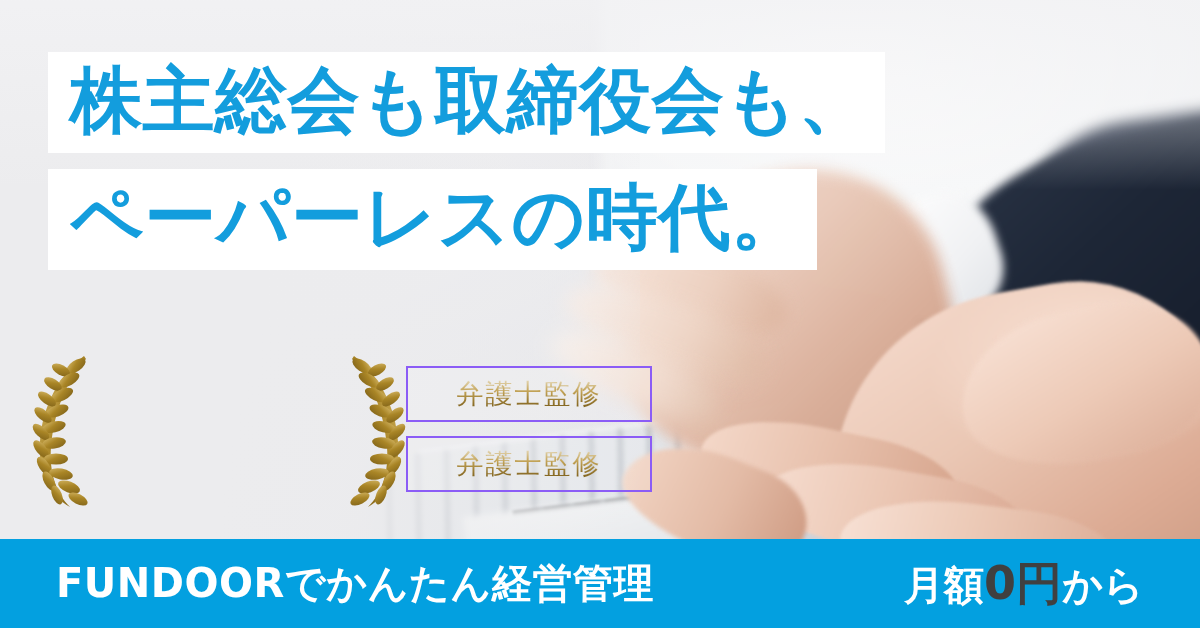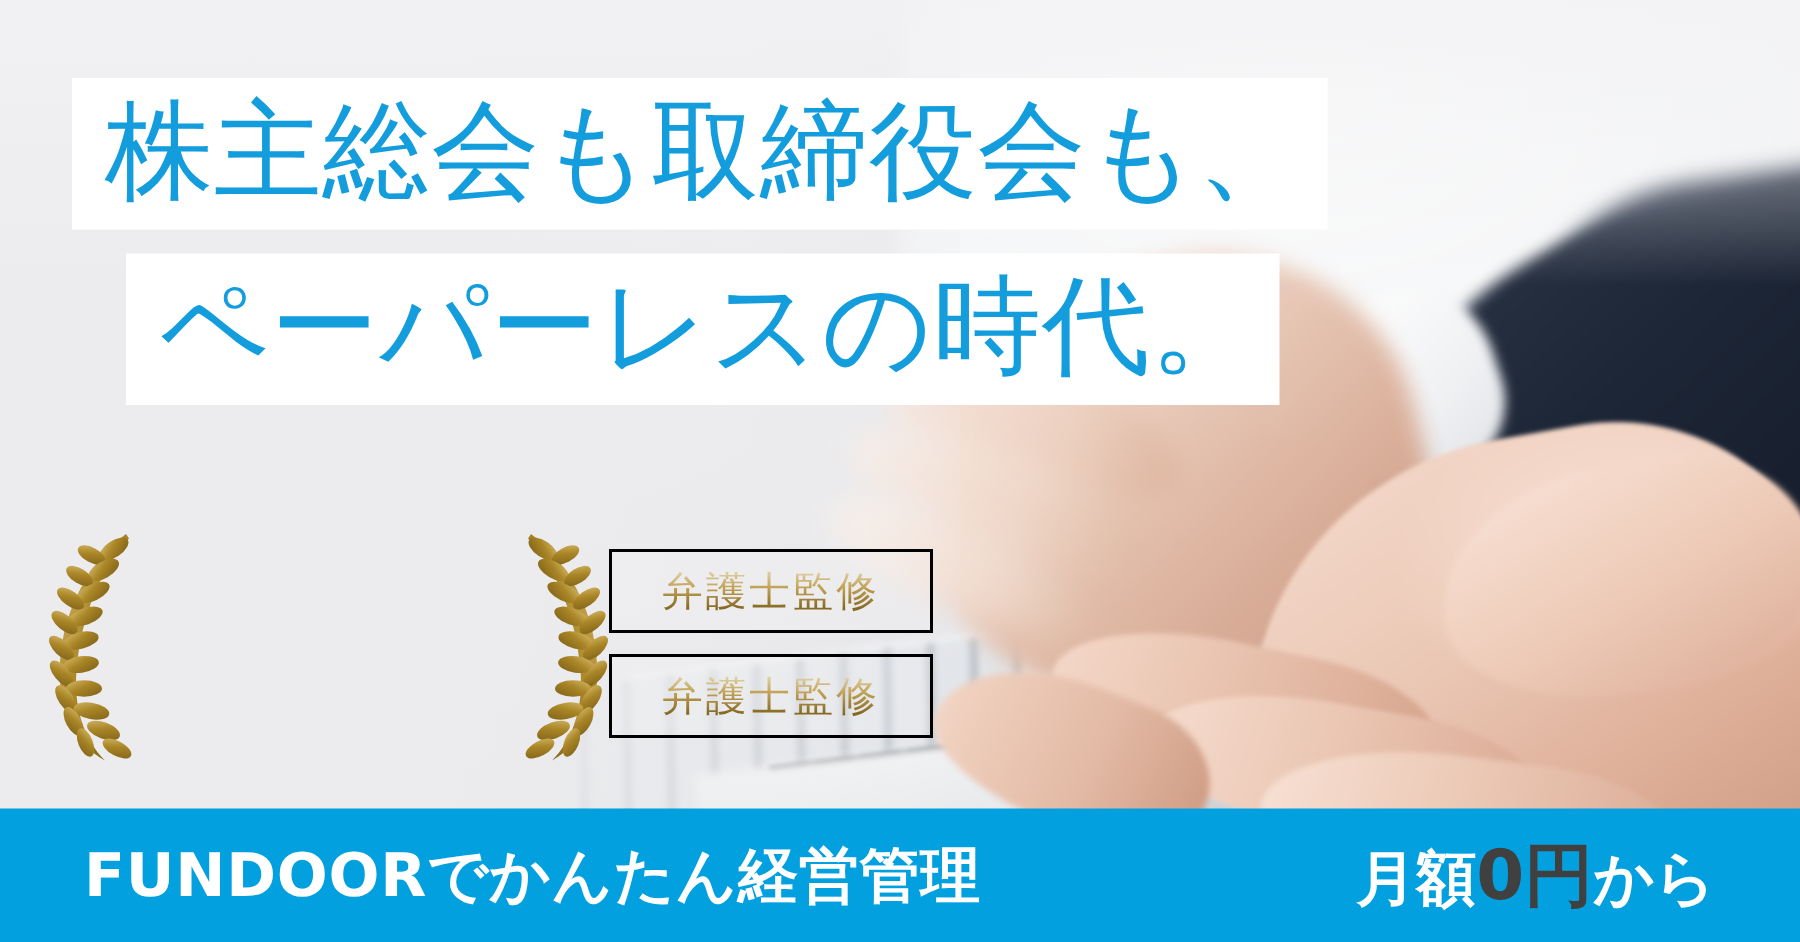--- a/index.html
+++ b/index.html
@@ -165,26 +165,26 @@
   }
 
   
   .headline { position:absolute; left:48px; top:52px; }
   .hl-band {
     background:#ffffff;
     display:inline-block;
     padding:6px 14px 10px 22px;
     line-height:1;
   }
-  .hl-band + .hl-band { margin-top:16px;margin-left:36px; }
+  .hl-band + .hl-band { margin-top:16px; }
   .hl-text {
     display:block;
     color:#139ddd;
     font-family:"DejaVu Sans","Liberation Sans",sans-serif;
-    font-weight:400;
+    font-weight:700;
     font-size:72px;
     letter-spacing:.5px;
     line-height:1.18;
     white-space:nowrap;
   }
 
   
   .badge {
     position:absolute; left:22px; top:350px;
     width:390px; height:160px;
@@ -225,22 +225,22 @@
     font-family:"Liberation Serif","DejaVu Serif",serif;
     font-size:33px; line-height:1.02; margin-left:4px; padding-bottom:2px;
     writing-mode:vertical-rl; text-orientation:upright;
     background:linear-gradient(180deg,#efe6cc 0%,#c5a65a 40%,#8a6c25 100%);
     -webkit-background-clip:text; background-clip:text; color:transparent;
   }
 
   
   .features { position:absolute; left:406px; top:366px; }
   .feat-box {
-    width:216px; height:56px;
-    border:2px solid #000000;
+    width:246px; height:56px;
+    border:2px solid #8b5cf6;
     display:flex; align-items:center; justify-content:center;
     background:rgba(255,255,255,.14);
   }
   .feat-box + .feat-box { margin-top:14px; }
   .feat-text {
     font-family:"Liberation Serif","DejaVu Serif",serif;
     font-size:27px; letter-spacing:2px;
     background:linear-gradient(180deg,#efe8d4 0%,#c3a458 42%,#8a6c26 80%,#6d5316 100%);
     -webkit-background-clip:text; background-clip:text; color:transparent;
     white-space:nowrap;

